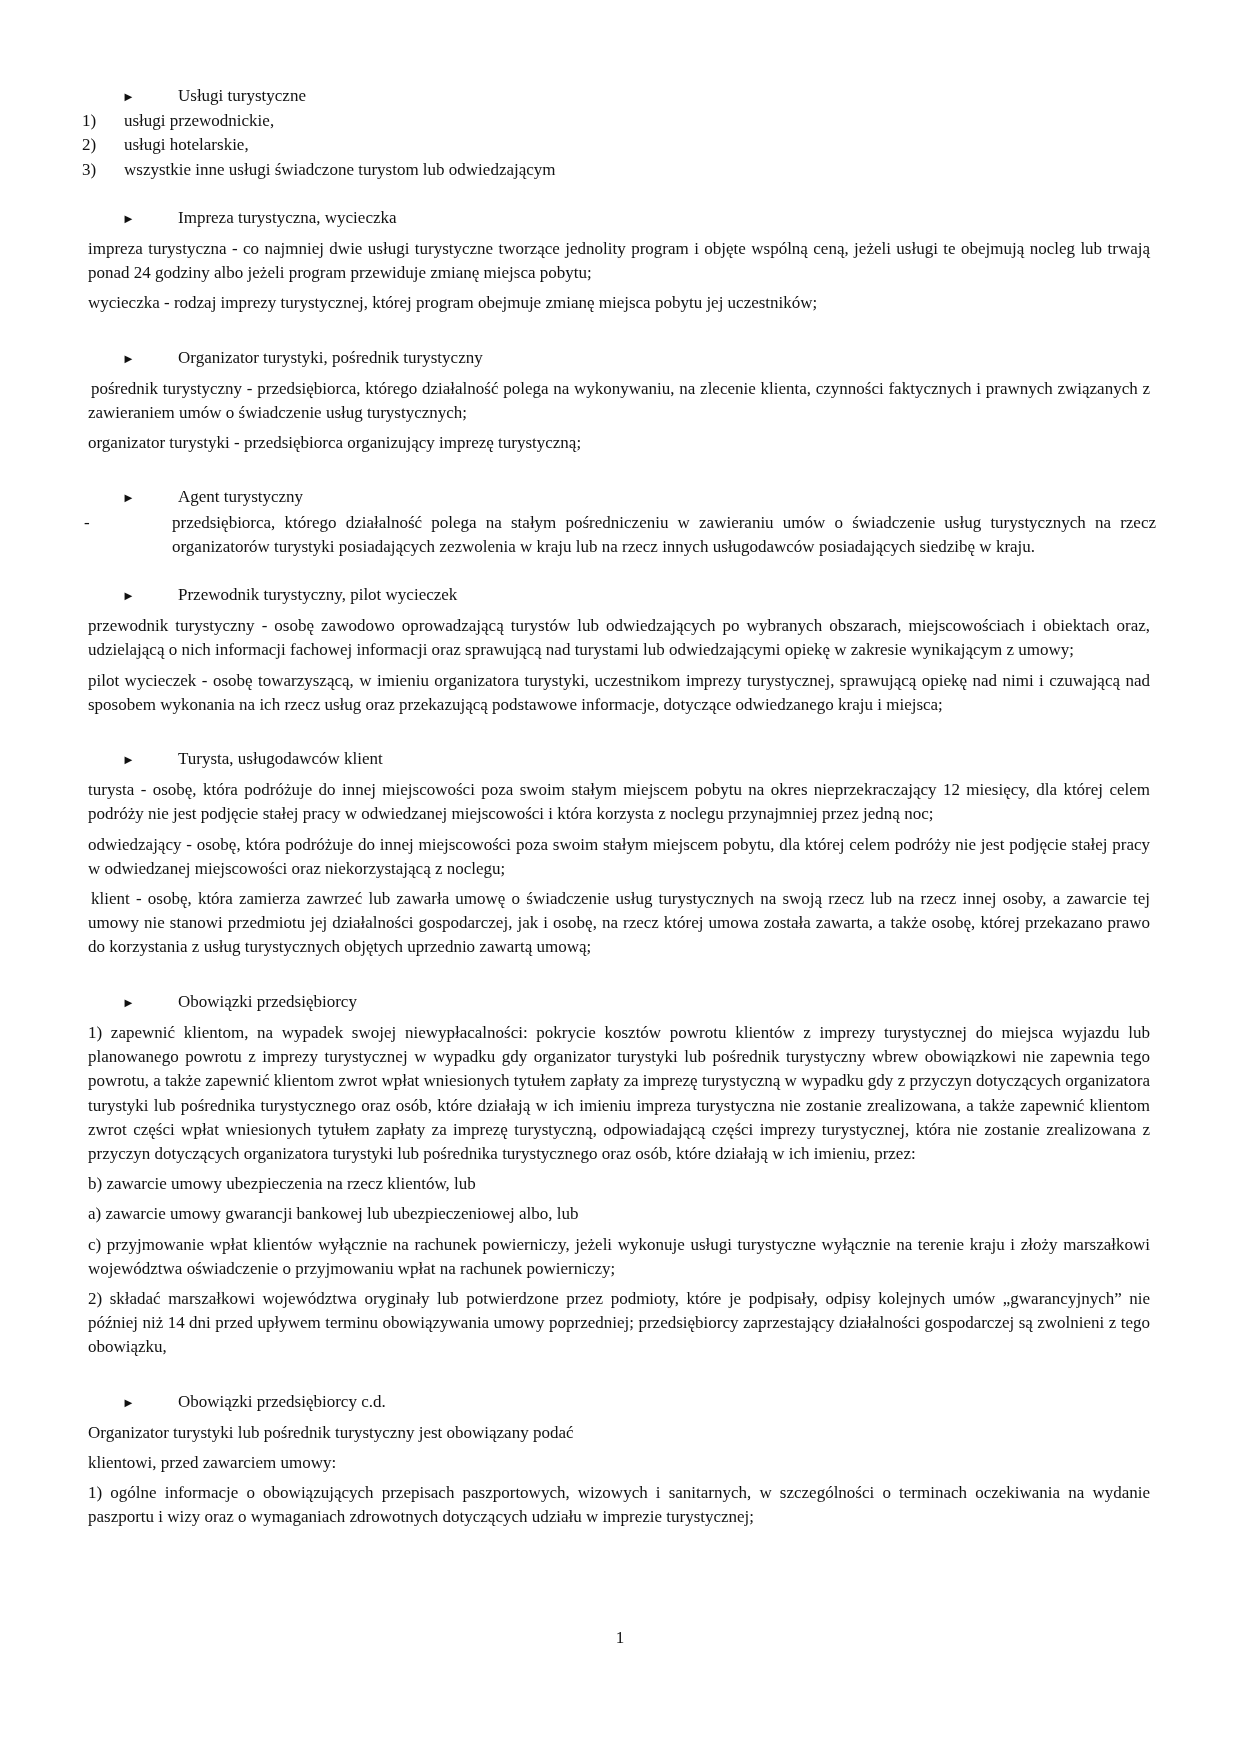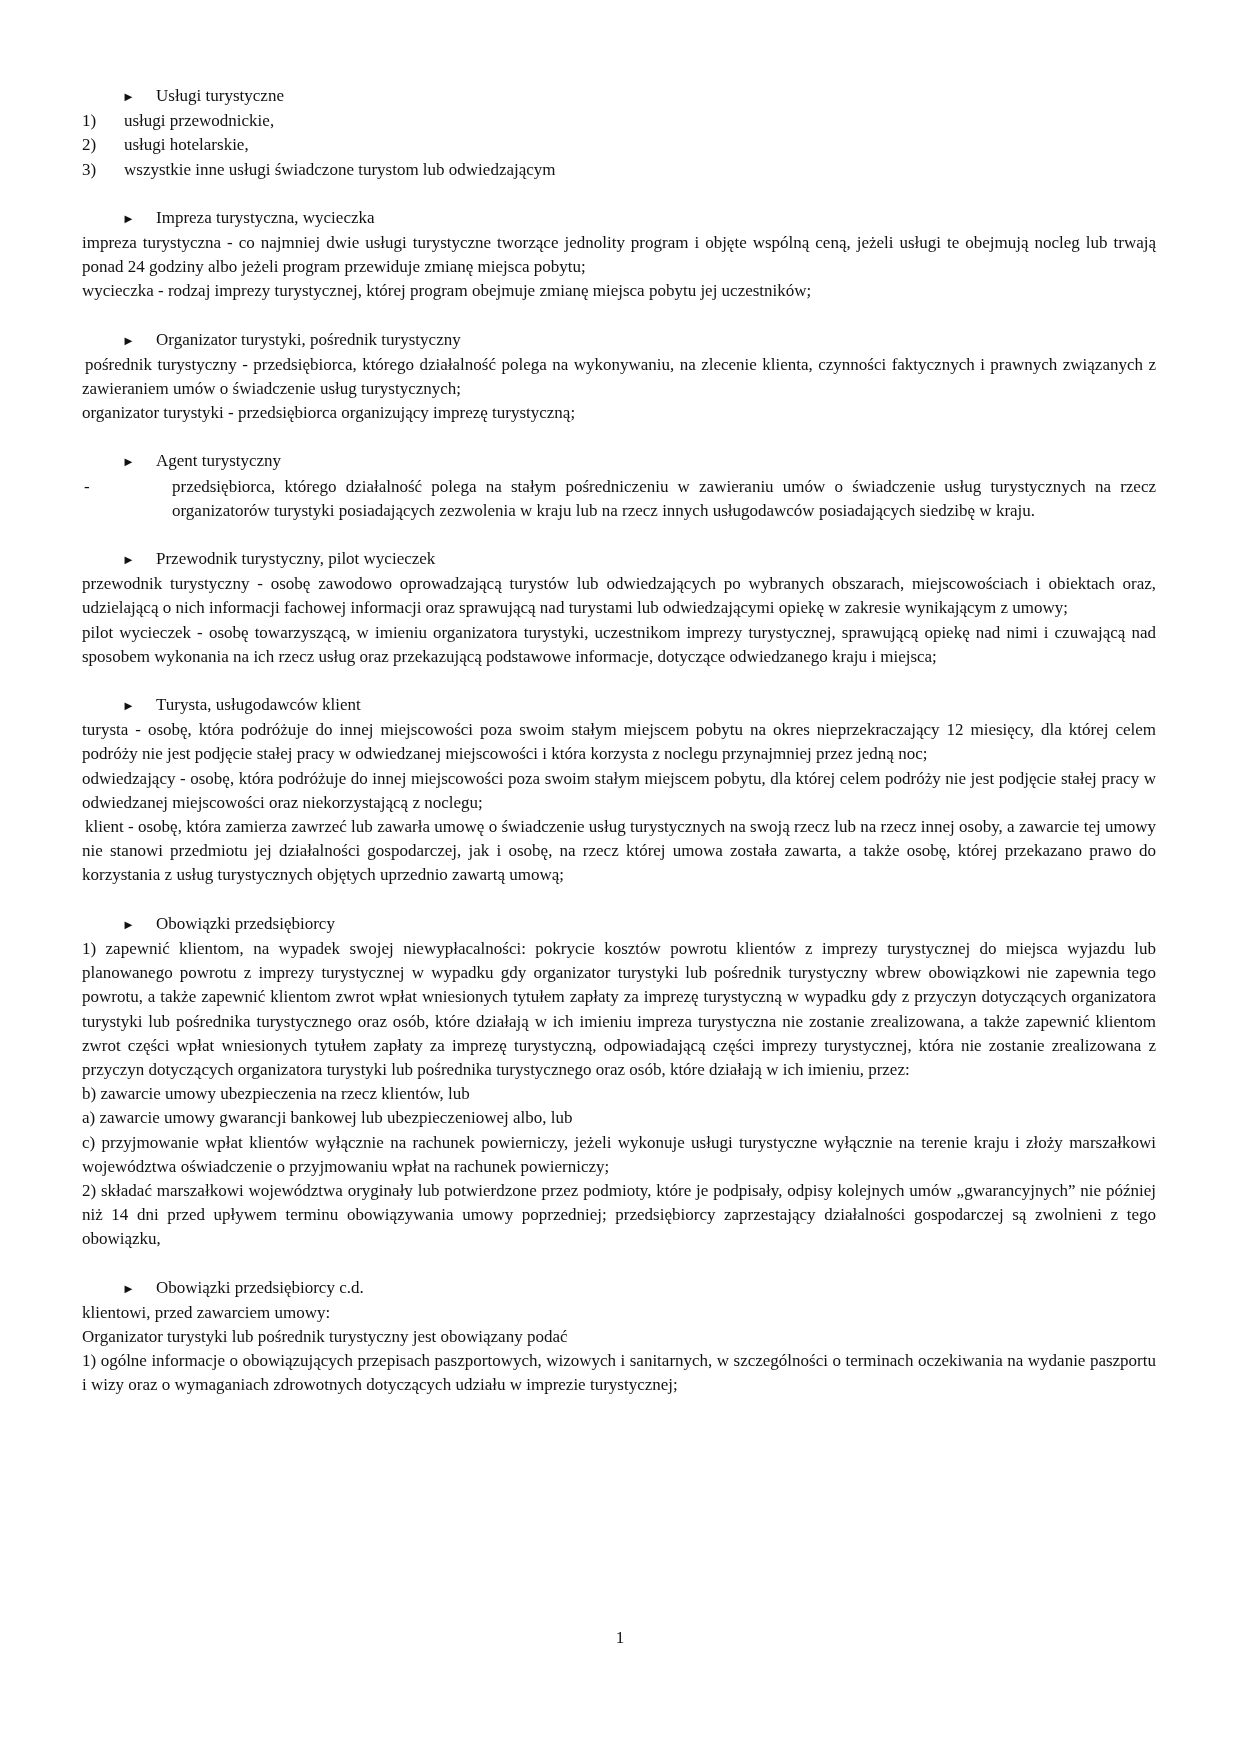--- a/index.html
+++ b/index.html
@@ -11,27 +11,27 @@
   .page {
     position: absolute; left: 82px; top: 84px; width: 1074px;
     font-size: 17px; line-height: 24.2px;
   }
   .spacer { height: 24px; }
   .heading {
     display: flex; align-items: baseline;
     padding-left: 40px;
   }
   .heading .bullet { width: 34px; font-size: 13px; display: inline-block; }
-  .heading .htext { display: inline-block; }
+  .heading .htext { display: inline-block; margin-left: 22px; }
   .num {
     display: flex; align-items: baseline;
   }
   .num .marker { width: 42px; flex: 0 0 42px; display: inline-block; }
   .num .ntext { display: inline-block; text-align: center; }
-  p.just { margin: 0; text-align: justify; text-align-last: left; }
+  p.just { margin: 6px; text-align: justify; text-align-last: left; }
   .dash {
     display: flex; align-items: baseline;
   }
   .dash .marker { width: 76px; flex: 0 0 76px; padding-left: 2px; display: inline-block; }
   .dash .dtext { flex: 1; text-align: justify; text-align-last: left; margin-left: 12px; }
   .indent1 { text-indent: 3px; }
   .page-number {
     position: absolute; left: 0; width: 1240px; top: 1628px;
     text-align: center; font-size: 17px;
   }
@@ -110,18 +110,18 @@
   <p class="just">b) zawarcie umowy ubezpieczenia na rzecz klientów, lub</p>
   <p class="just">a) zawarcie umowy gwarancji bankowej lub ubezpieczeniowej albo, lub</p>
   <p class="just">c)  przyjmowanie wpłat klientów wyłącznie na rachunek powierniczy, jeżeli wykonuje usługi turystyczne wyłącznie na terenie kraju i złoży marszałkowi województwa oświadczenie o przyjmowaniu wpłat na rachunek powierniczy;</p>
   <p class="just">2)  składać marszałkowi województwa oryginały lub potwierdzone przez podmioty, które je podpisały, odpisy kolejnych umów „gwarancyjnych” nie później niż 14 dni przed upływem terminu obowiązywania umowy poprzedniej; przedsiębiorcy zaprzestający działalności gospodarczej są zwolnieni z tego obowiązku,</p>
   <div class="spacer"></div>
 
   <div class="heading">
     <span class="bullet">►</span>
     <span class="htext">Obowiązki przedsiębiorcy c.d.</span>
   </div>
+  <p class="just">Organizator turystyki lub pośrednik turystyczny jest obowiązany podać</p>
   <p class="just">klientowi, przed zawarciem umowy:</p>
-  <p class="just">Organizator turystyki lub pośrednik turystyczny jest obowiązany podać</p>
   <p class="just">1)  ogólne informacje o obowiązujących przepisach paszportowych, wizowych i sanitarnych, w szczególności o terminach oczekiwania na wydanie paszportu i wizy oraz o wymaganiach zdrowotnych dotyczących udziału w imprezie turystycznej;</p>
 </div>
 
 <div class="page-number">1</div>
 
 </body></html>

